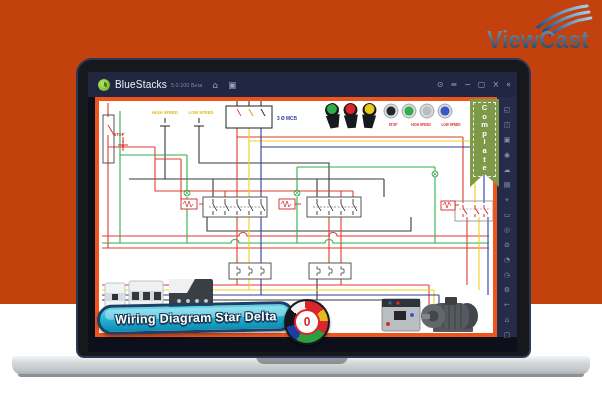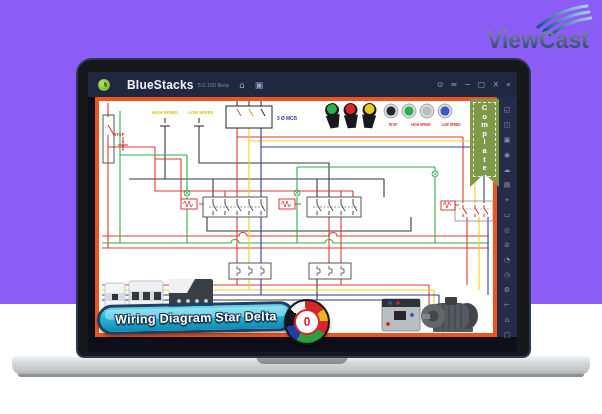--- a/index.html
+++ b/index.html
@@ -1,17 +1,17 @@
 <!DOCTYPE html>
 <html><head>
 <meta charset="utf-8">
 <style>
   html,body{margin:0;padding:0;}
   body{width:602px;height:414px;overflow:hidden;font-family:"Liberation Sans",sans-serif;}
-  .stage{position:relative;width:602px;height:304px;background:#8b5cf6;}
+  .stage{position:relative;width:602px;height:304px;background:#c2410c;}
 
   
   .viewcast{position:absolute;left:486px;top:3px;width:112px;height:54px;}
 
   
   .laptop-base{position:absolute;left:12px;top:356px;width:578px;height:19px;
     background:linear-gradient(180deg,#f4f5f6 0%,#d6d9db 35%,#c3c6c9 75%,#a7abae 100%);
     border-radius:4px 4px 10px 10px;}
   .laptop-base::after{content:"";position:absolute;left:6px;right:6px;bottom:-2px;height:3px;
     background:#8d9194;border-radius:0 0 8px 8px;}
@@ -21,21 +21,21 @@
     background:#17181c;border:2px solid #2a3854;box-sizing:border-box;
     border-radius:16px 16px 8px 8px;}
   .screen{position:absolute;left:88px;top:72px;width:429px;height:280px;background:#0d0f1a;overflow:hidden;}
 
   
   .titlebar{position:absolute;left:0;top:0;width:429px;height:25px;background:#222741;display:flex;align-items:center;}
   .bs-logo{width:12px;height:12px;border-radius:50%;margin-left:10px;
     background:radial-gradient(circle at 35% 35%,#b6e06a 0%,#8dc63f 55%,#5e9e2a 100%);position:relative;}
   .bs-logo::after{content:"";position:absolute;left:3px;top:3px;width:6px;height:6px;border-radius:50%;
     background:conic-gradient(#3f7d1d 0 40%,transparent 40% 100%);}
-  .bs-name{color:#f0f1f5;font-size:12px;font-weight:bold;margin-left:17px;letter-spacing:.2px;}
+  .bs-name{color:#f0f1f5;font-size:10px;font-weight:normal;margin-left:5px;letter-spacing:.2px;}
   .bs-version{color:#7b81a0;font-size:5.5px;margin-left:4px;margin-top:1px;}
   .tb-ico{color:#9aa0bd;font-size:9px;margin-left:10px;font-family:"DejaVu Sans",sans-serif;}
   .tb-controls{margin-left:auto;display:flex;align-items:center;gap:7px;padding-right:6px;}
   .tb-controls span{color:#9aa0bd;font-size:8px;font-family:"DejaVu Sans",sans-serif;cursor:default;}
 
   
   .sidebar{position:absolute;left:409px;top:25px;width:20px;height:240px;background:#262b49;
     display:flex;flex-direction:column;align-items:center;padding-top:6px;box-sizing:border-box;}
   .sb-ico{color:#8b90ad;font-size:7px;line-height:15px;font-family:"DejaVu Sans",sans-serif;}
   .sb-spacer{flex:1;}

